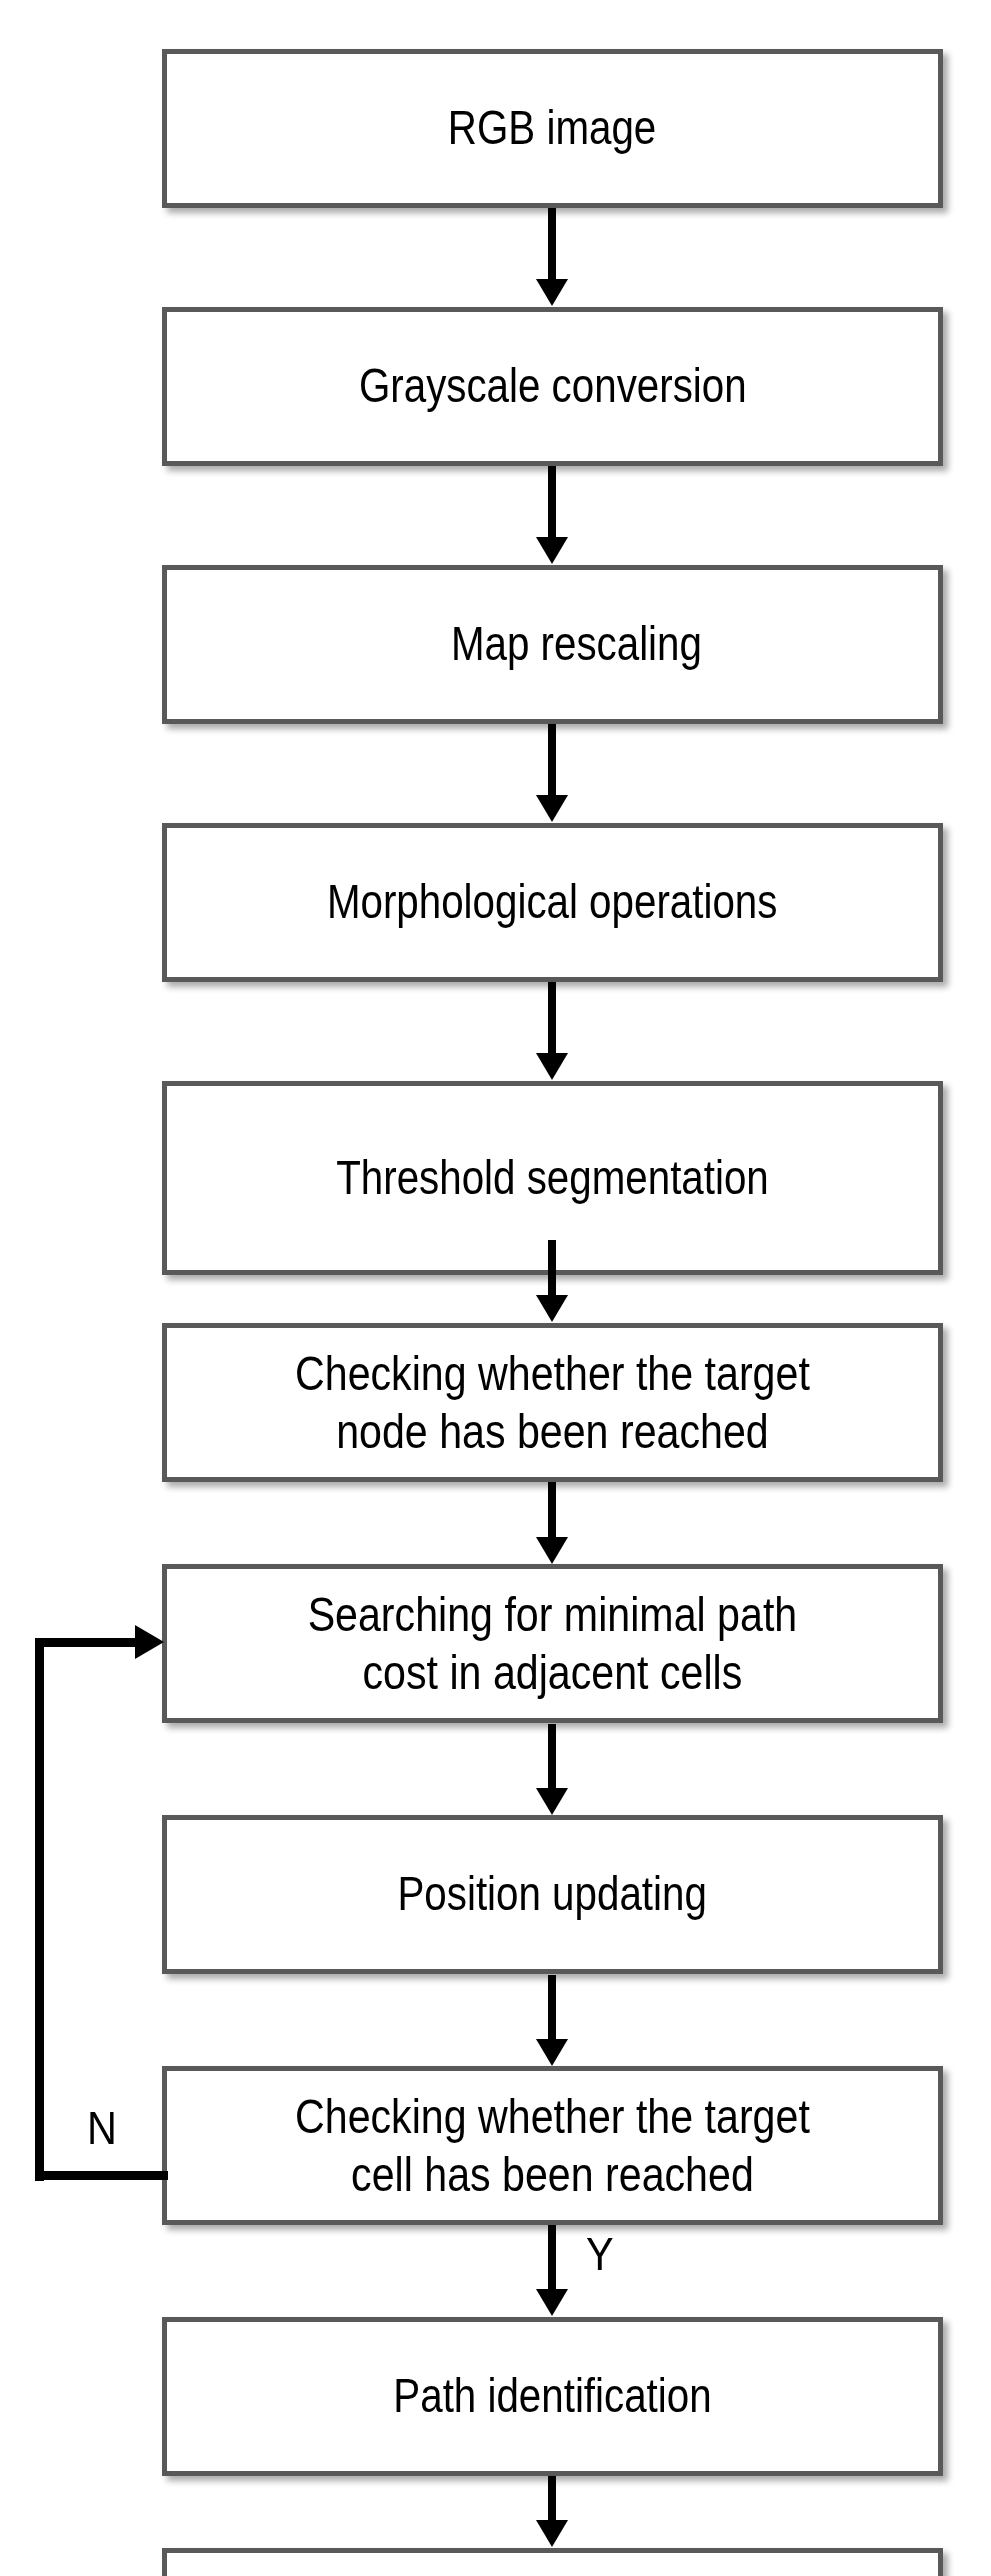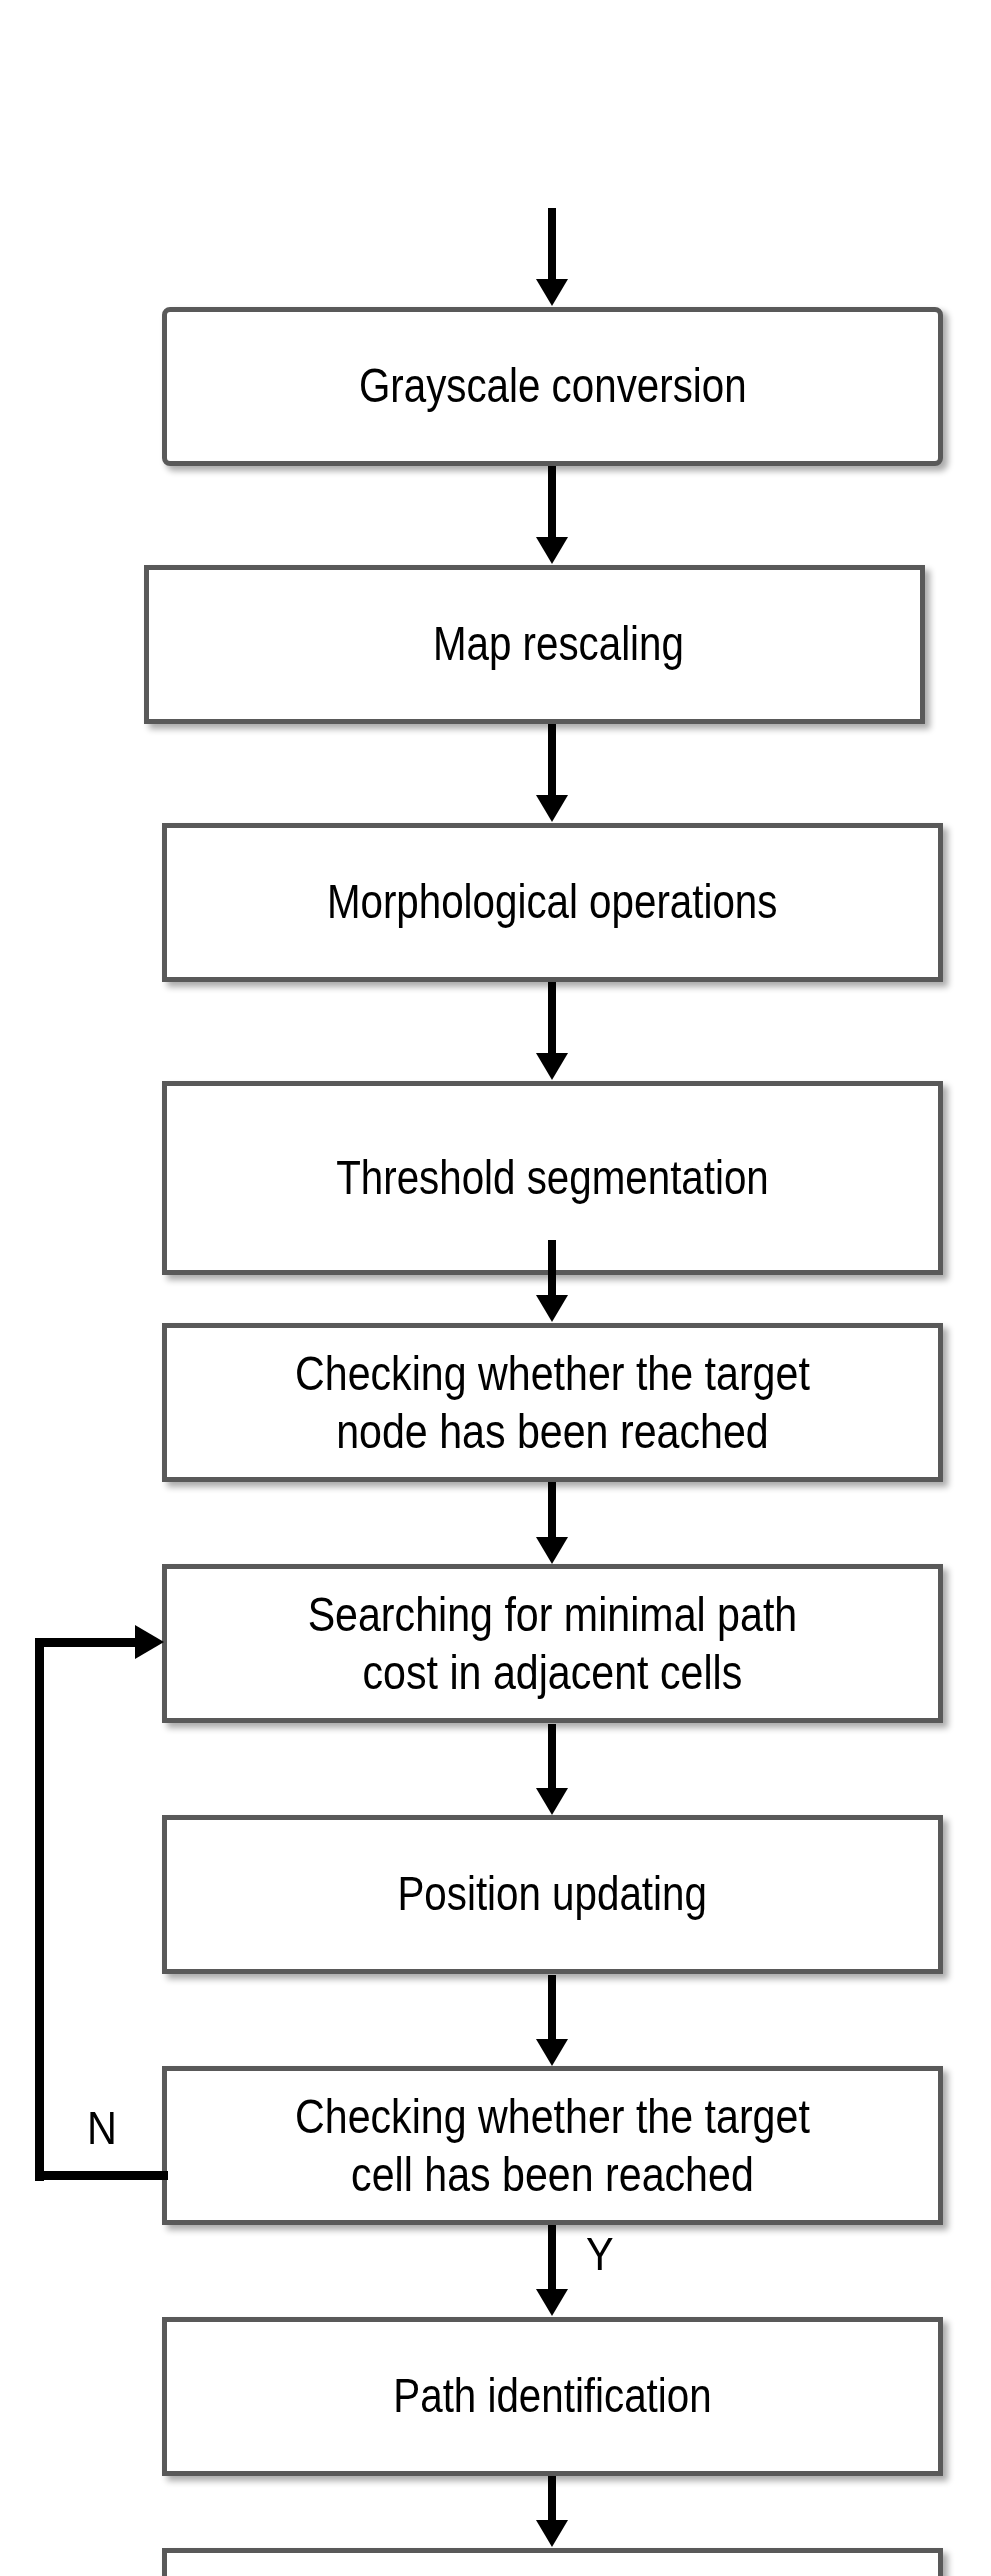--- a/index.html
+++ b/index.html
@@ -85,36 +85,39 @@
     line-height: 1;
     transform: scaleX(0.9);
     transform-origin: left center;
   }
 </style>
 </head>
 <body>
 
 <div id="flowchart">
 
+  <div class="node" style="left:162px; top:49px; width:781px; height:159px;">
+    <span class="node-label">RGB image</span>
+  </div>
 
   <div class="arrow" style="left:552px; top:208px; height:99px;">
     <div class="shaft" style="height:71px;"></div>
     <div class="head" style="top:71px;"></div>
   </div>
 
-  <div class="node" style="left:162px; top:307px; width:781px; height:159px;border-radius:8px;">
+  <div class="node" style="left:162px; top:307px; width:781px; height:159px;">
     <span class="node-label">Grayscale conversion</span>
   </div>
 
   <div class="arrow" style="left:552px; top:466px; height:99px;">
     <div class="shaft" style="height:71px;"></div>
     <div class="head" style="top:71px;"></div>
   </div>
 
-  <div class="node" style="left:144px; top:565px; width:781px; height:159px;padding-left:48px;">
+  <div class="node" style="left:162px; top:565px; width:781px; height:159px;padding-left:48px;">
     <span class="node-label">Map rescaling</span>
   </div>
 
   <div class="arrow" style="left:552px; top:724px; height:99px;">
     <div class="shaft" style="height:71px;"></div>
     <div class="head" style="top:71px;"></div>
   </div>
 
   <div class="node" style="left:162px; top:823px; width:781px; height:159px;">
     <span class="node-label">Morphological operations</span>

